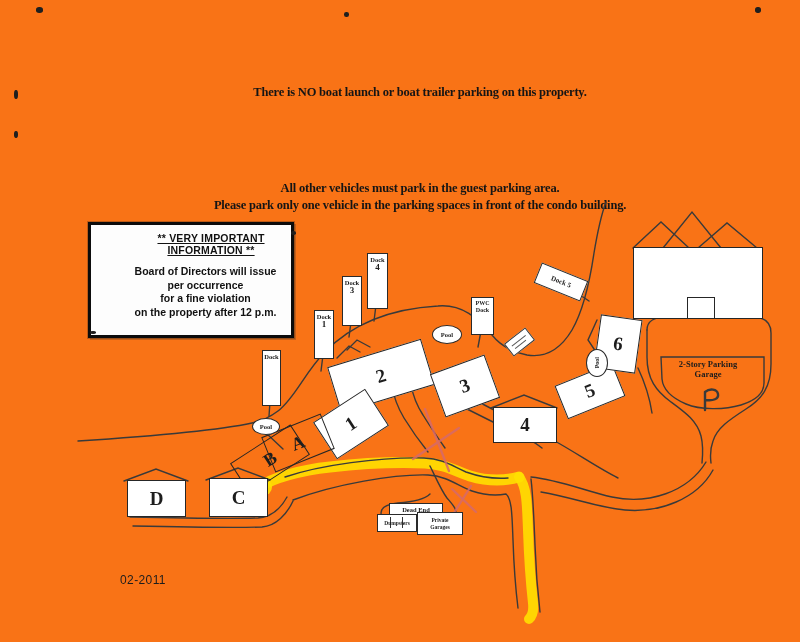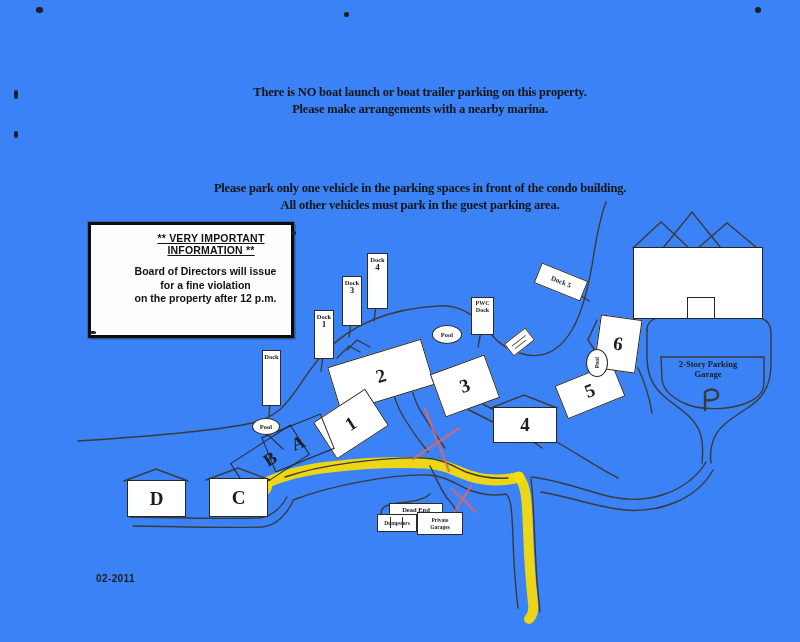--- a/index.html
+++ b/index.html
@@ -1,16 +1,16 @@
 <!DOCTYPE html>
 <html><head>
 <meta charset="utf-8">
 <style>
   html,body{margin:0;padding:0;background:#e8e8e8;}
-  .page{position:relative;width:800px;height:642px;background:#3b82f6;overflow:hidden;
+  .page{position:relative;width:800px;height:642px;background:#f97316;overflow:hidden;
         font-family:"Liberation Serif",serif;color:#1d1d1d;}
   
   .notice{position:absolute;left:50px;width:740px;text-align:center;font-weight:bold;
           font-size:12.5px;line-height:17px;letter-spacing:-0.2px;color:#151515;}
   #notice-boat{top:84px;}
   #notice-parking{top:180px;}
   
   .info-box{position:absolute;left:88px;top:222px;width:200px;height:103px;
             border:3px solid #0c0c0c;box-shadow:0 0 0 1px rgba(20,20,20,.25), 2px 2px 0 rgba(40,40,40,.25);
             background:#fdfdfd;text-align:center;font-family:"Liberation Sans",sans-serif;
@@ -34,52 +34,52 @@
   .tag{position:absolute;z-index:3;background:#fff;border:1px solid #2a2a2a;
        display:flex;flex-direction:column;align-items:center;justify-content:center;
        font-weight:bold;text-align:center;}
   .speck{position:absolute;background:#1f1f1f;border-radius:45%;z-index:4;}
   .garage-text{position:absolute;z-index:3;text-align:center;font-weight:bold;
        font-size:8.5px;line-height:9.5px;}
   .sign-illegible{position:absolute;z-index:3;width:25px;height:14px;background:#fff;
        border:1.4px solid #333;transform:rotate(-38deg);
        background-image:linear-gradient(#555,#555),linear-gradient(#555,#555);
        background-size:70% 1px,55% 1px;background-position:50% 35%,45% 70%;background-repeat:no-repeat;}
-  .date{position:absolute;left:96px;top:573px;font-family:"Liberation Sans",sans-serif;
-        font-weight:bold;font-size:10px;letter-spacing:.4px;z-index:3;}
+  .date{position:absolute;left:120px;top:573px;font-family:"Liberation Sans",sans-serif;
+        font-weight:normal;font-size:12px;letter-spacing:.4px;z-index:3;}
   .vtext{writing-mode:vertical-rl;transform:rotate(180deg);font-size:6px;}
   .dumpster-box{background-image:linear-gradient(#333,#333),linear-gradient(#333,#333);
         background-size:1px 70%,1px 70%;background-position:32% 50%,64% 50%;background-repeat:no-repeat;}
 </style>
 </head>
 <body>
 
 <div class="page">
 
   <div class="speck" style="left:36px;top:7px;width:7px;height:6px;"></div>
   <div class="speck" style="left:344px;top:12px;width:5px;height:5px;"></div>
   <div class="speck" style="left:755px;top:7px;width:6px;height:6px;"></div>
   <div class="speck" style="left:14px;top:90px;width:4px;height:9px;"></div>
   <div class="speck" style="left:14px;top:131px;width:4px;height:7px;"></div>
   <div class="speck" style="left:291px;top:231px;width:5px;height:4px;"></div>
   <div class="speck" style="left:90px;top:331px;width:6px;height:3px;"></div>
 
   <div class="notice" id="notice-boat">
     <div>There is NO boat launch or boat trailer parking on this property.</div>
-    <div>Please make arrangements with a nearby marina.</div>
   </div>
   <div class="notice" id="notice-parking">
+    <div>All other vehicles must park in the guest parking area.</div>
     <div>Please park only one vehicle in the parking spaces in front of the condo building.</div>
-    <div>All other vehicles must park in the guest parking area.</div>
   </div>
 
   <div class="info-box">
     <div class="info-title">** VERY IMPORTANT INFORMATION **</div>
     <div class="info-gap"></div>
     <div class="info-line">Board of Directors will issue</div>
+    <div class="info-line">per occurrence</div>
     <div class="info-line">for a fine violation</div>
     <div class="info-line">on the property after 12 p.m.</div>
   </div>
 
   <svg class="mapart" width="800" height="642" viewBox="0 0 800 642">
 
     <g>
       <circle cx="263" cy="487" r="9" fill="#FFE000" opacity="0.9"></circle>
       <path d="M262,486 C270,479 300,470 330,467 C365,463 400,462 425,463 C445,464 455,471 470,476 C487,481 505,481 519,477" stroke="#FFE000" stroke-width="11" fill="none" opacity="0.9" stroke-linecap="round"></path>
       <path d="M519,477 C527,487 527,505 528,530 C529,560 531,585 533,603 C534,612 532,616 529,619" stroke="#FFE000" stroke-width="10" fill="none" opacity="0.9" stroke-linecap="round"></path>

